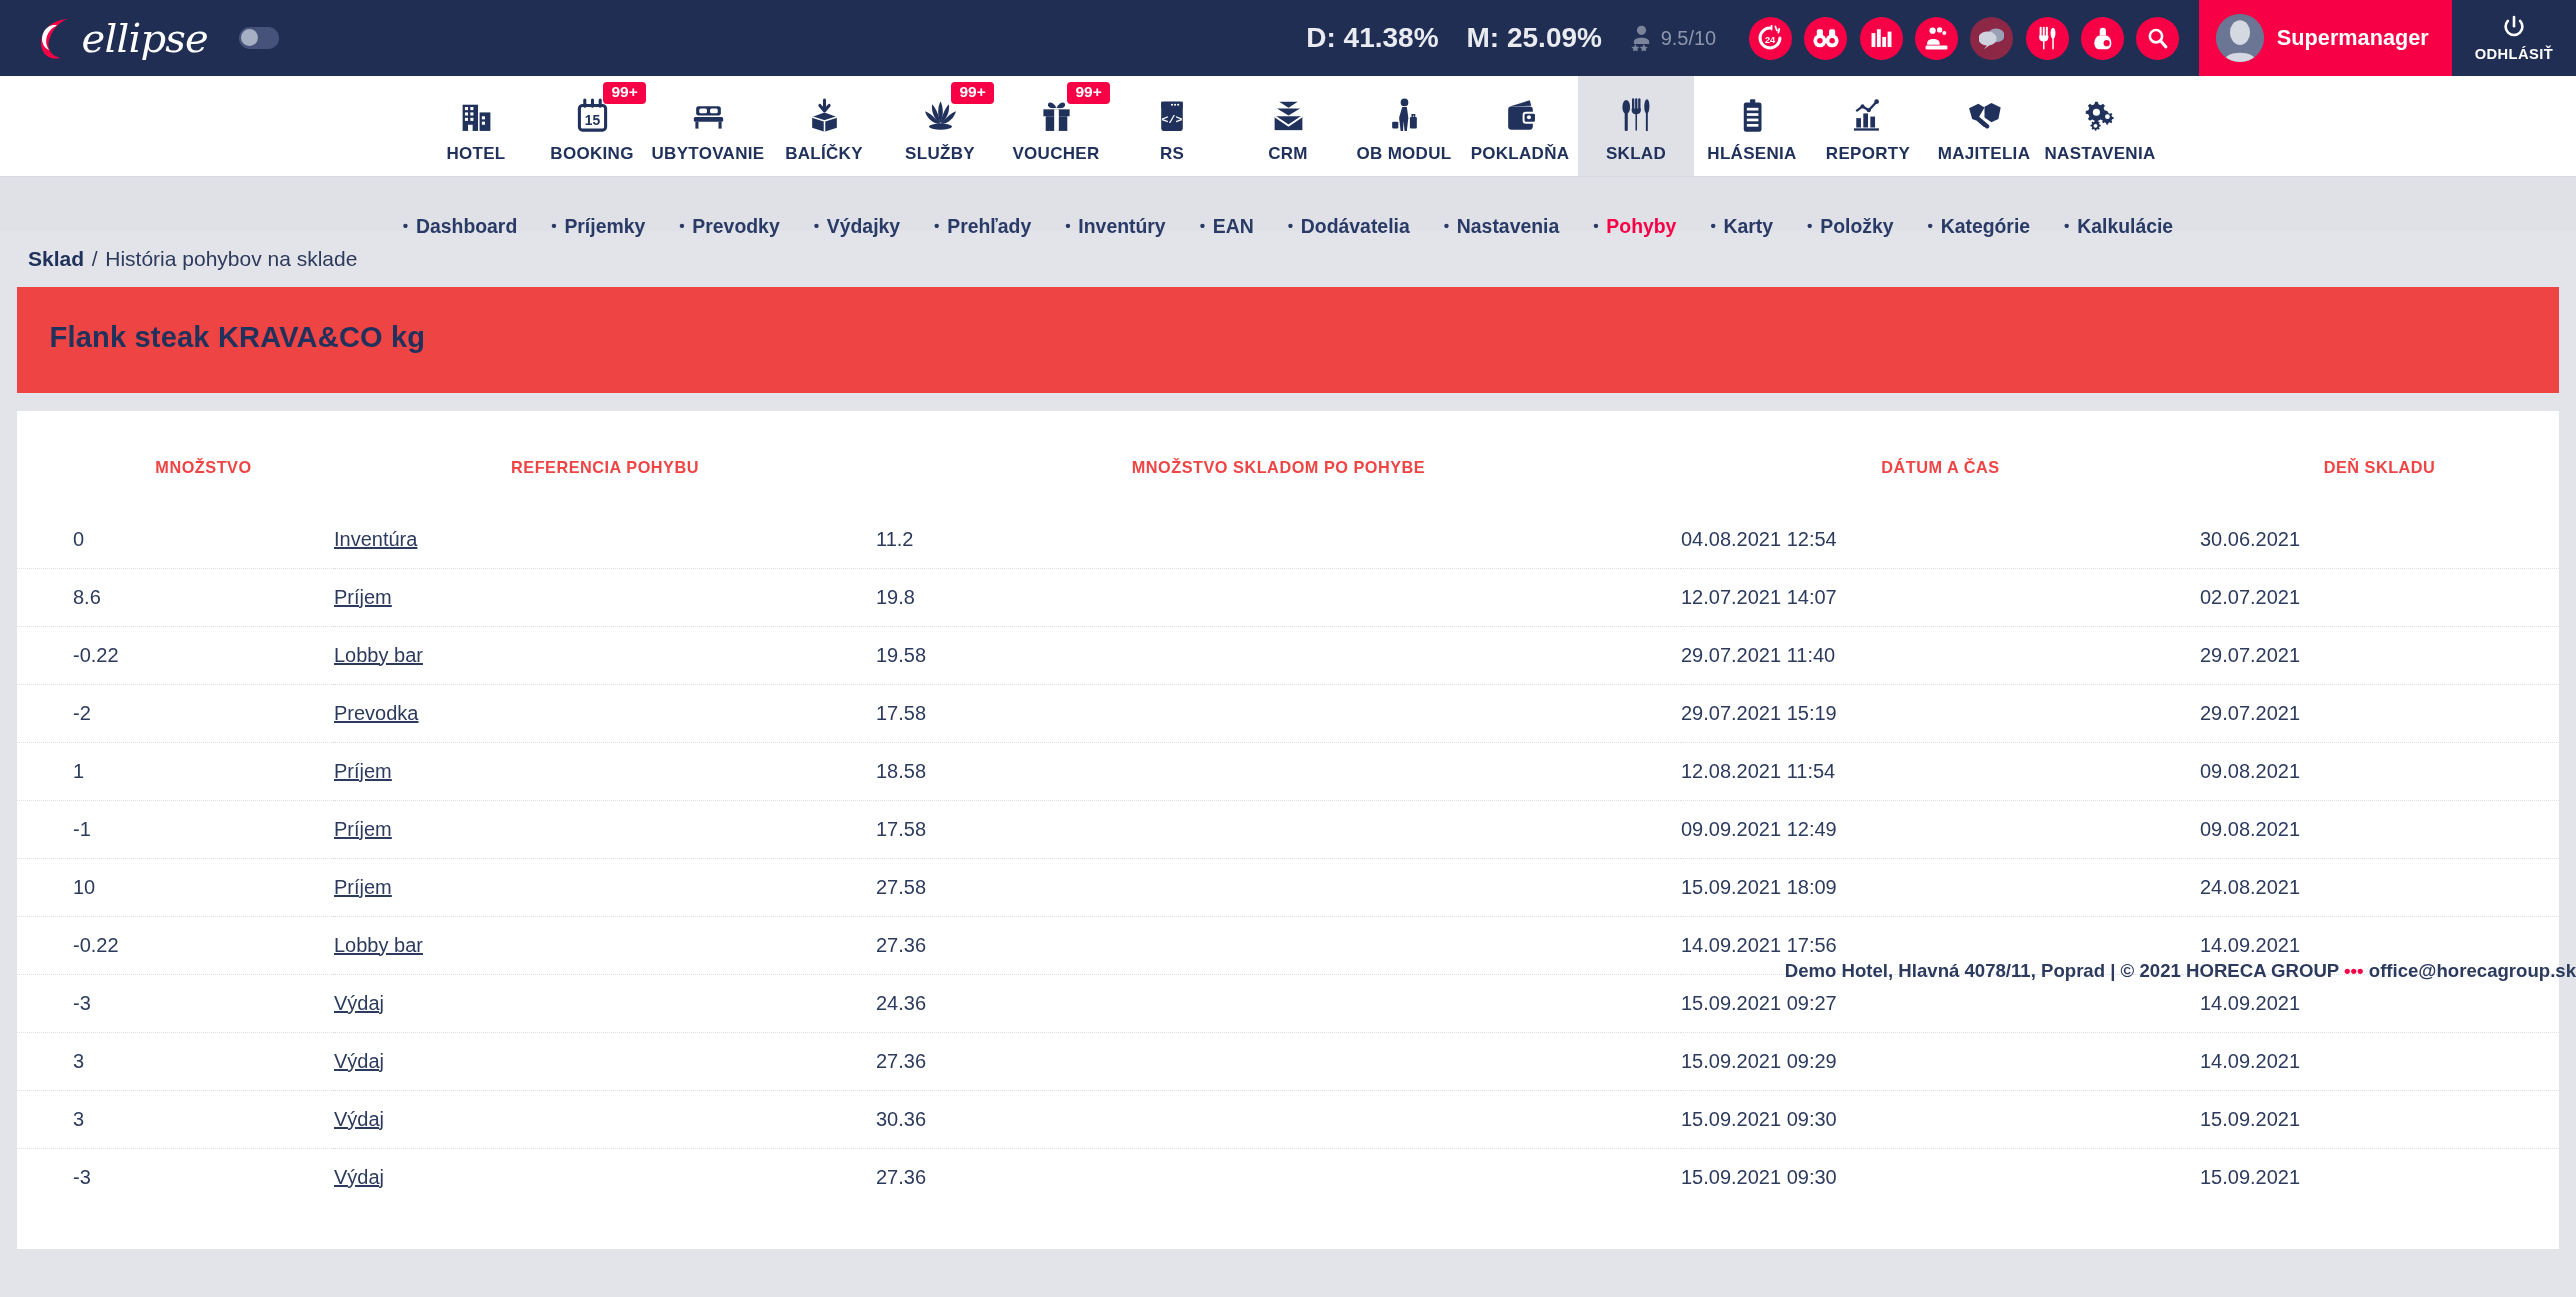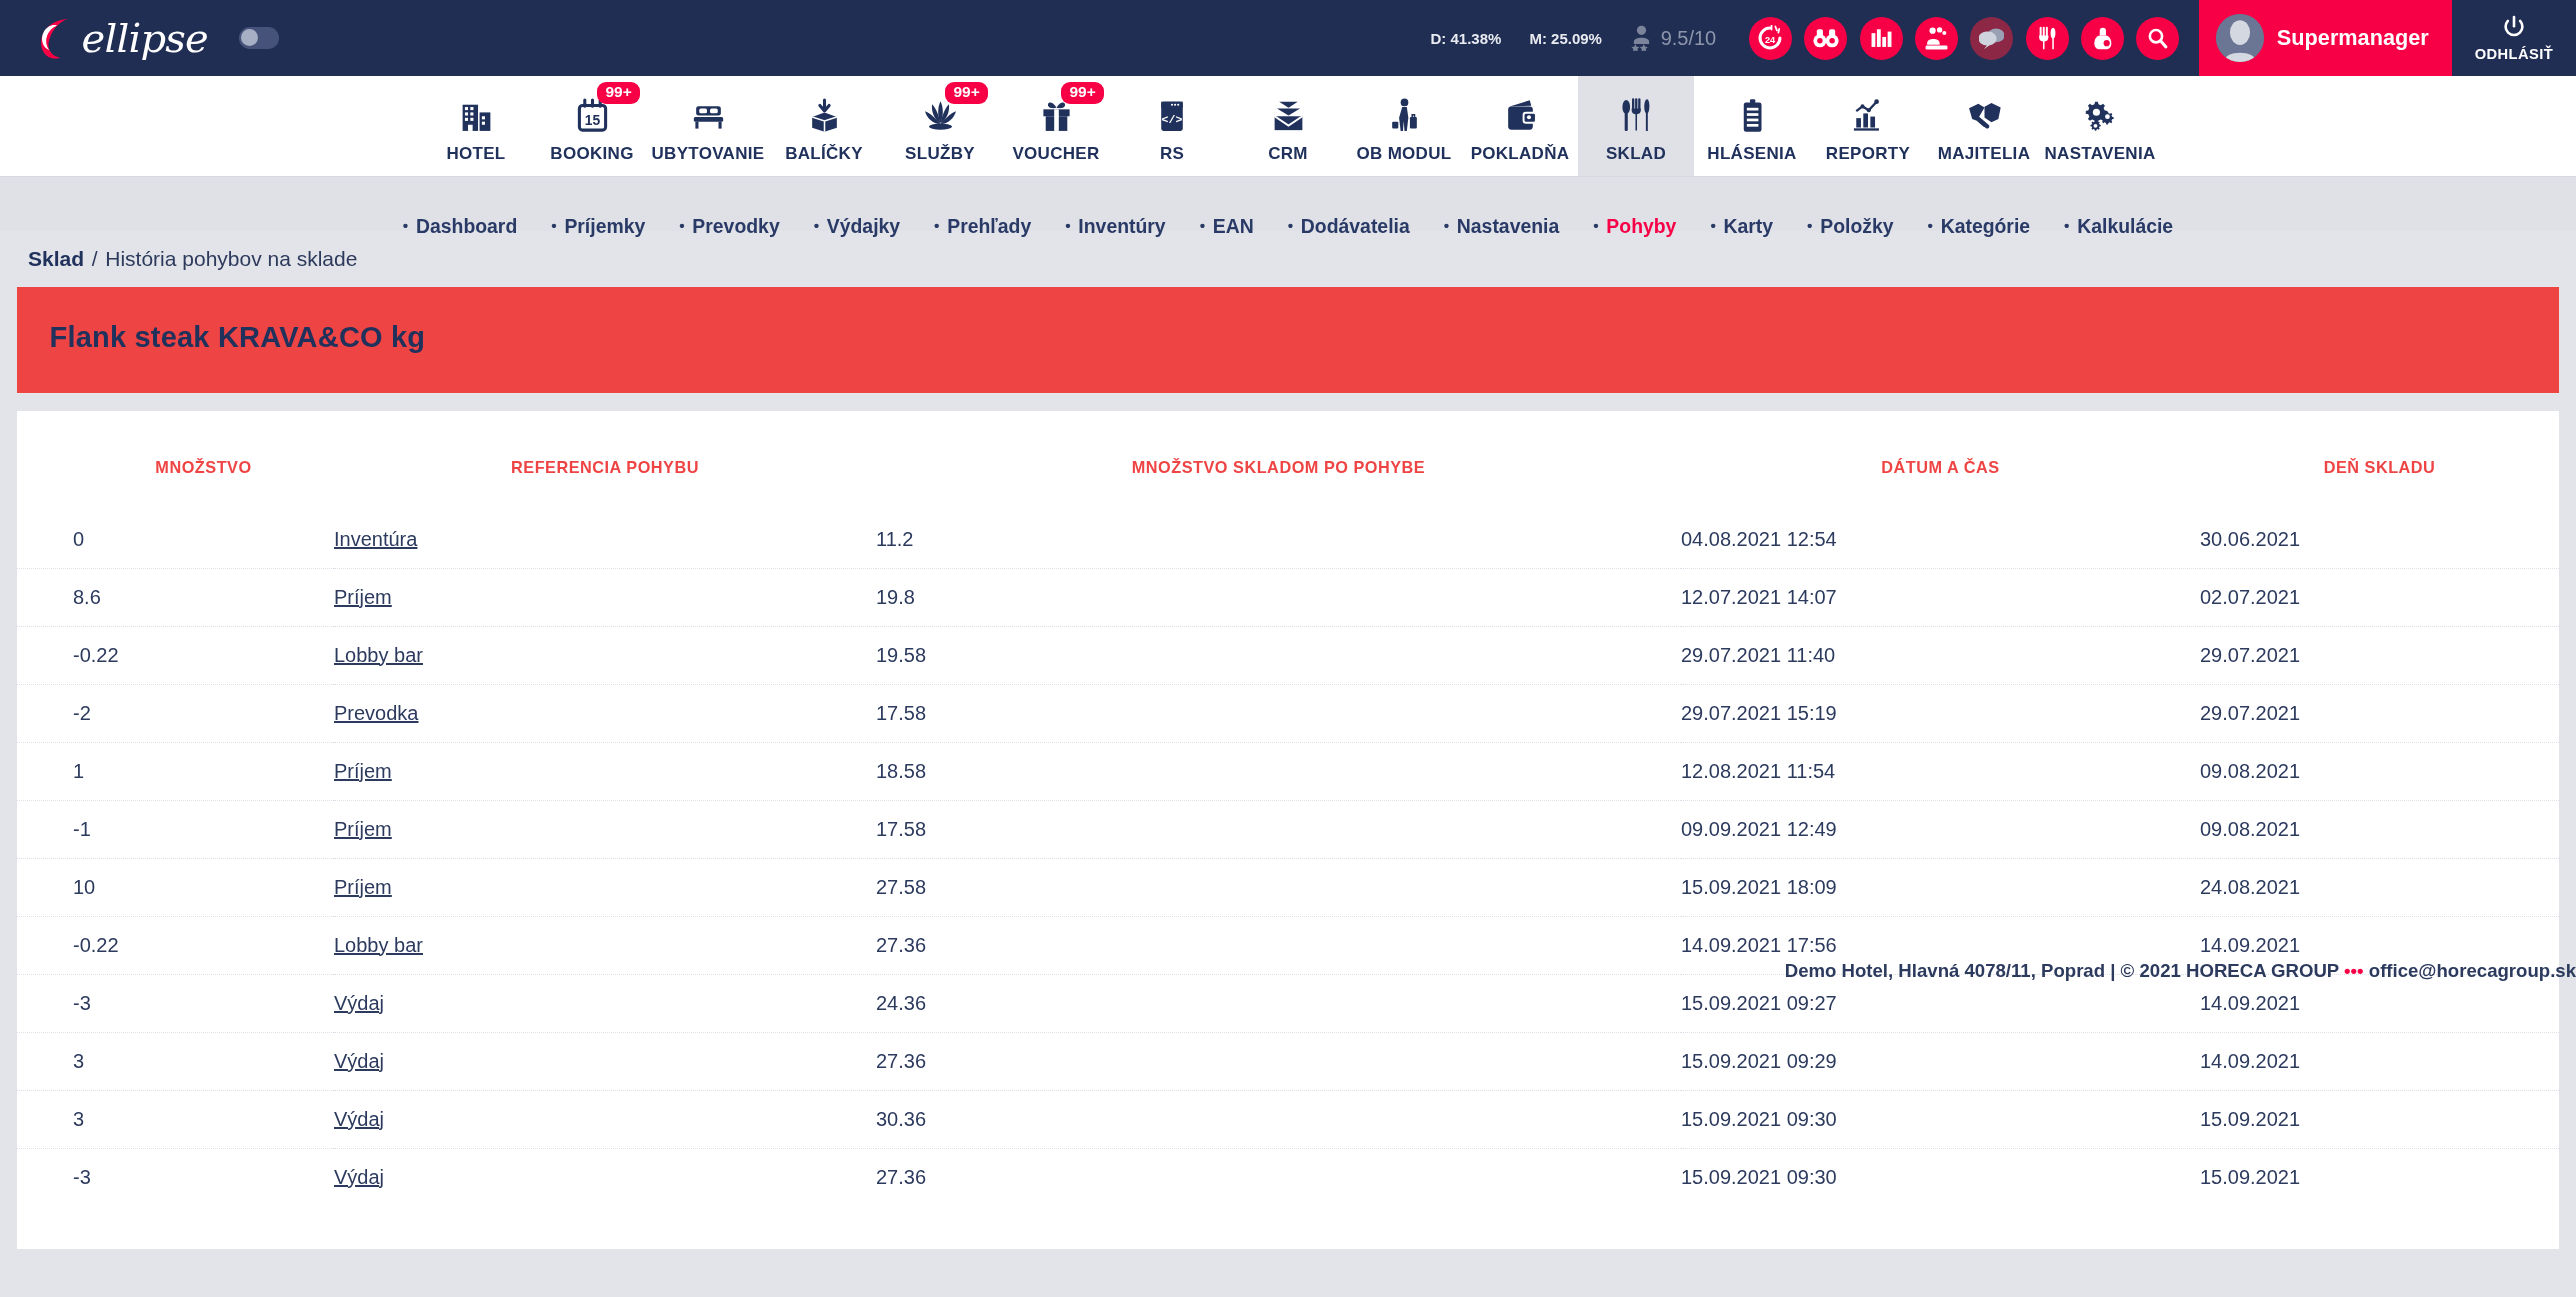--- a/index.html
+++ b/index.html
@@ -58,21 +58,21 @@
   }
 
   .topbar-right {
     margin-left: auto;
     display: flex;
     align-items: center;
     height: 100%;
   }
   .stat {
     color: #e9ebf0;
-    font-size: 15px;
+    font-size: 28px;
     font-weight: bold;
     margin-right: 28px;
     white-space: nowrap;
   }
   .rating {
     display: flex;
     align-items: center;
     gap: 7.7px;
     margin-right: 32.5px;
     color: #8e96ac;
@@ -148,26 +148,26 @@
     color: #20315c;
     font-size: 17px;
     font-weight: bold;
     letter-spacing: 0.3px;
     white-space: nowrap;
   }
   .badge {
     position: absolute;
     top: 6.2px;
     left: 50%;
-    margin-left: 5px;
+    margin-left: 11px;
     background: #f70045;
     color: #fff;
     font-size: 15.5px;
     font-weight: bold;
-    border-radius: 9px;
+    border-radius: 4px;
     padding: 2.3px 8.5px 3.9px;
     line-height: 1;
   }
 
   
   .subnav {
     background: #dfe1e7;
     height: 54px;
     display: flex;
     align-items: center;

